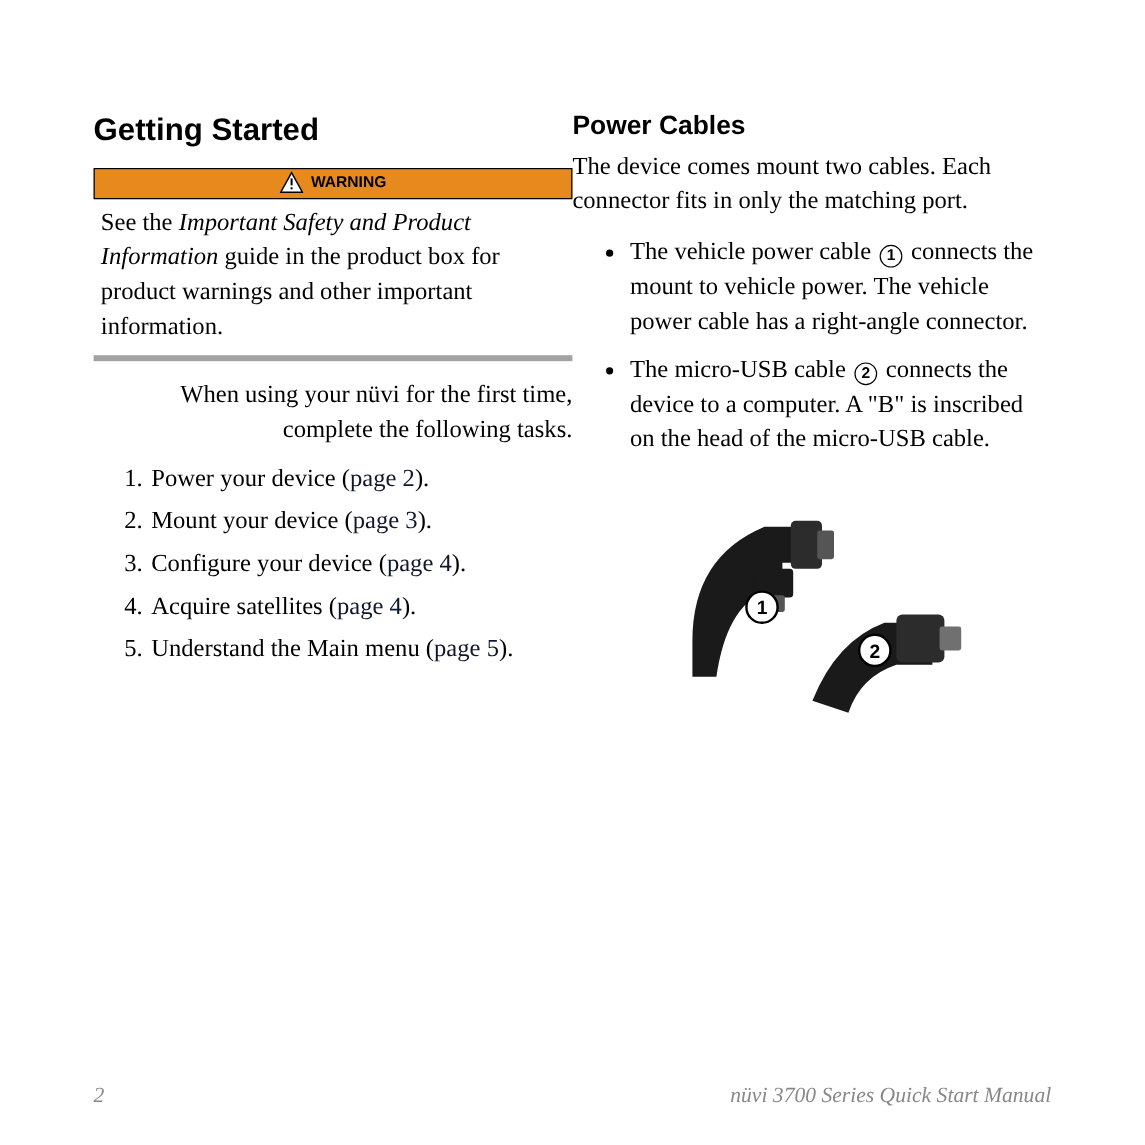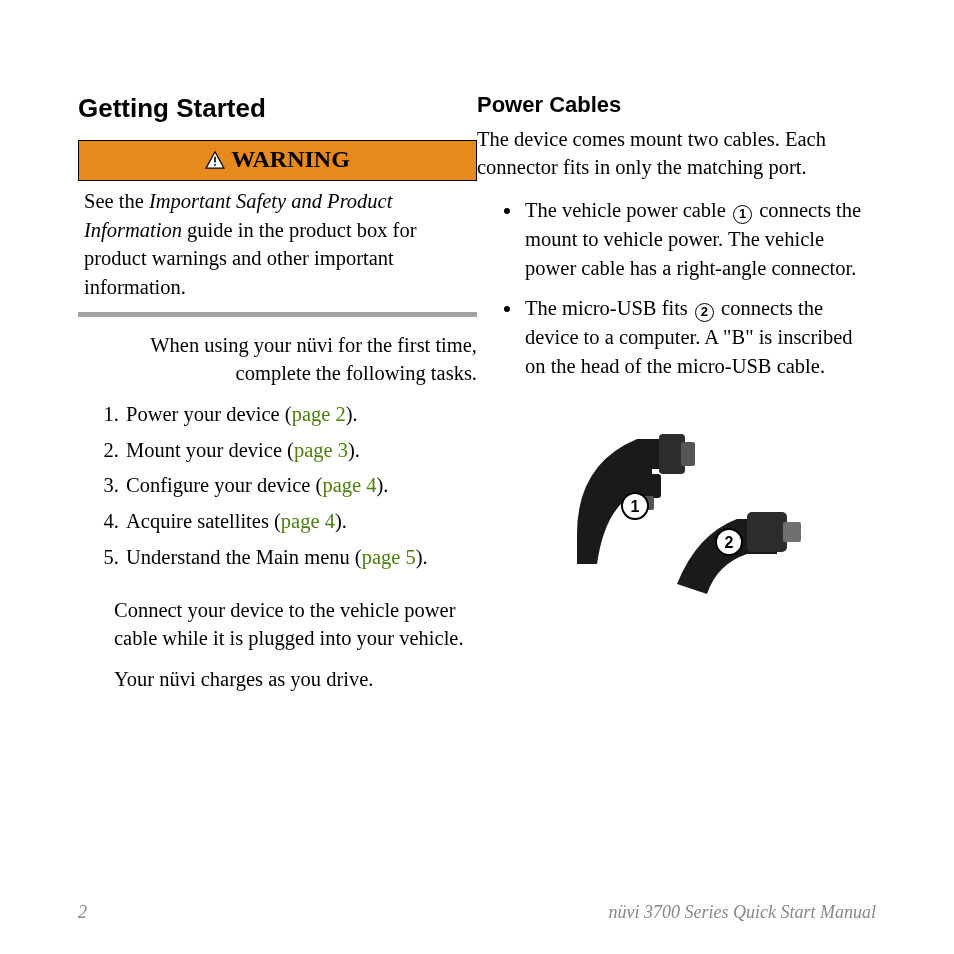--- a/index.html
+++ b/index.html
@@ -42,40 +42,40 @@
       display: flex;
       align-items: center;
       justify-content: center;
       gap: 6px;
     }
     .warning-triangle {
       width: 20px;
       height: 18px;
     }
     .warning-label {
-      font-family: Liberation Serif, serif;
+      font-family: Liberation Sans, sans-serif;
       font-weight: bold;
-      font-size: 24px;
+      font-size: 13px;
     }
     .warning-body {
       border-bottom: 5px solid #a3a3a3;
       padding: 2px 6px 10px 6px;
       margin-bottom: 14px;
     }
     .italic { font-style: italic; }
     .intro { margin: 8px 0 12px 0; text-align: right; }
     ol.tasks {
       list-style: decimal;
       padding-left: 46px;
     }
     ol.tasks li {
       padding-left: 2px;
       margin: 7px 0;
     }
-    .link { color: #4d7c0f; }
+    .link { color: #0f172a; }
     .powering { margin-top: 24px; }
     .powering-body { padding-left: 36px; margin-top: 6px; }
     .powering-body p { margin-bottom: 12px; }
     ul.bullets {
       list-style: disc;
       padding-left: 46px;
       margin-top: 14px;
     }
     ul.bullets li { margin-bottom: 12px; padding-left: 2px; }
     .circled {
@@ -132,37 +132,33 @@
 
     <ol class="tasks">
       <li><span>Power your device (</span><span class="link">page 2</span><span>).</span></li>
       <li><span>Mount your device (</span><span class="link">page 3</span><span>).</span></li>
       <li><span>Configure your device (</span><span class="link">page 4</span><span>).</span></li>
       <li><span>Acquire satellites (</span><span class="link">page 4</span><span>).</span></li>
       <li><span>Understand the Main menu (</span><span class="link">page 5</span><span>).</span></li>
     </ol>
 
     <div class="powering">
-      <div class="powering-body">
-        <p>Connect your device to the vehicle power cable while it is plugged into your vehicle.</p>
-        <p>Your nüvi charges as you drive.</p>
-      </div>
     </div>
   </div>
 
   <div class="col">
     <h2>Power Cables</h2>
     <p>The device comes mount two cables. Each connector fits in only the matching port.</p>
 
     <ul class="bullets">
       <li>
         <span>The vehicle power cable </span><span class="circled">1</span><span> connects the mount to vehicle power. The vehicle power cable has a right-angle connector.</span>
       </li>
       <li>
-        <span>The micro-USB fits </span><span class="circled">2</span><span> connects the device to a computer. A "B" is inscribed on the head of the micro-USB cable.</span>
+        <span>The micro-USB cable </span><span class="circled">2</span><span> connects the device to a computer. A "B" is inscribed on the head of the micro-USB cable.</span>
       </li>
     </ul>
 
     <div class="cable-figure">
       <svg width="260" height="200" viewBox="0 0 260 200">
 
         <path d="M 30 130 Q 30 60, 90 35 L 120 35 L 120 65 L 105 65 L 105 85 Q 60 90, 50 160 L 30 160 Z" fill="#1a1a1a"></path>
         <rect x="112" y="30" width="26" height="40" rx="4" fill="#2c2c2c"></rect>
         <rect x="134" y="38" width="14" height="24" rx="2" fill="#555"></rect>
         <rect x="80" y="70" width="34" height="24" rx="3" fill="#1a1a1a"></rect>

